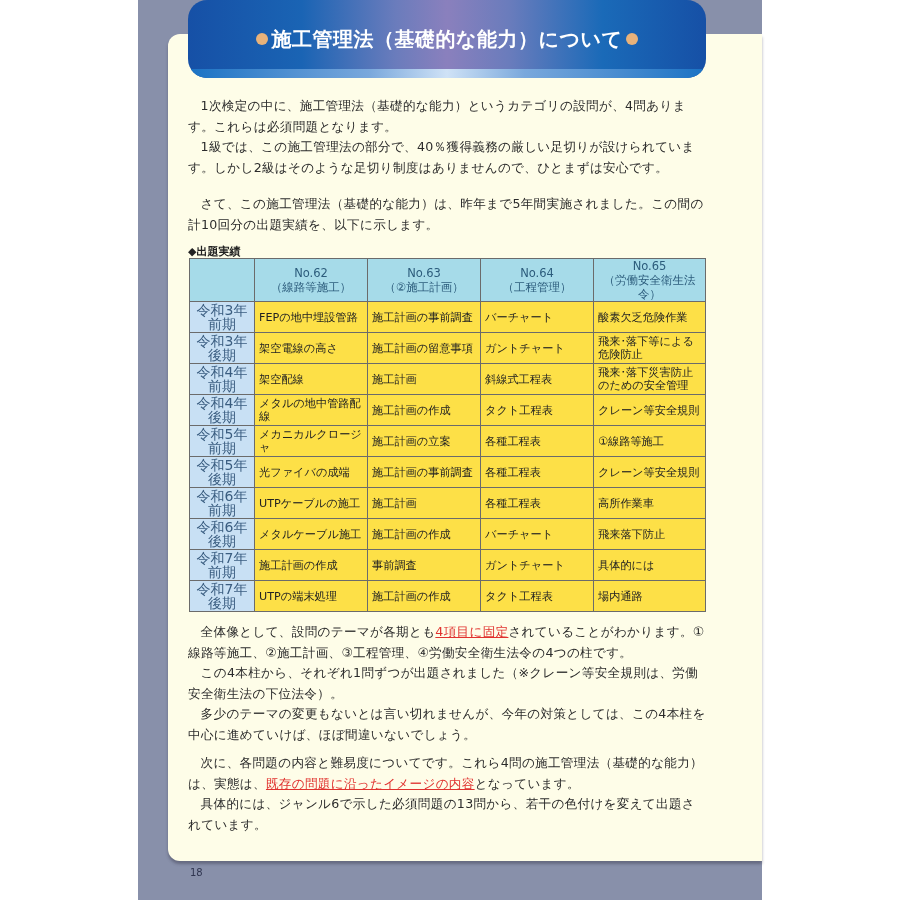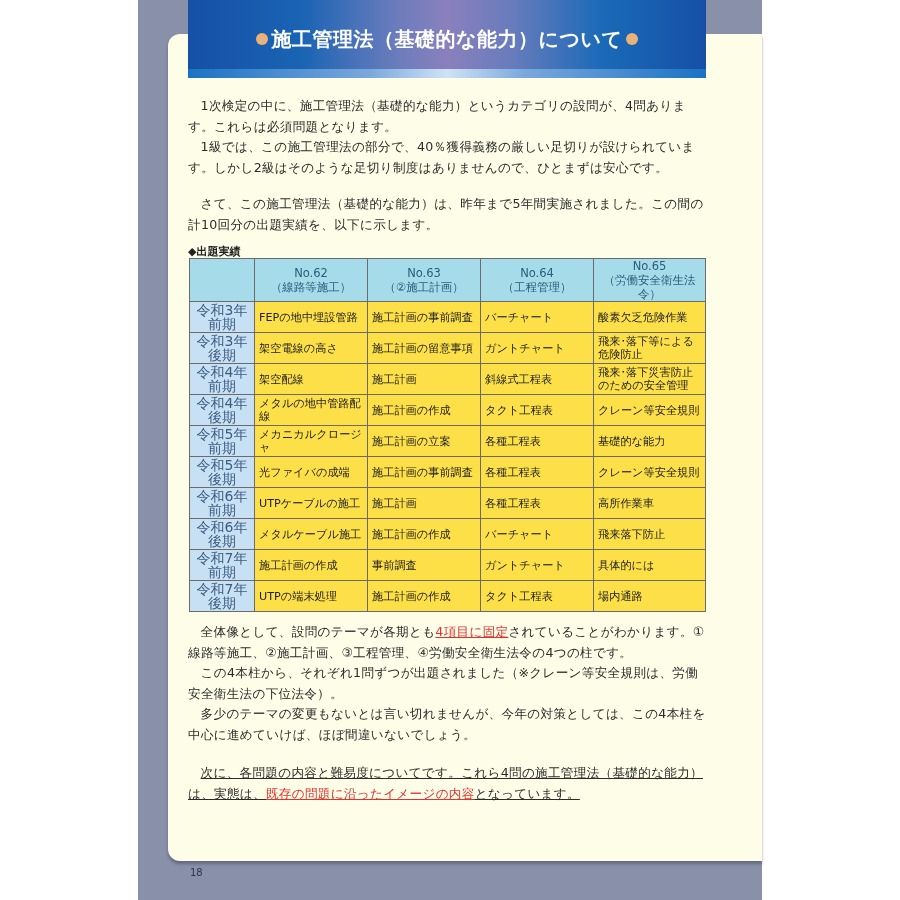--- a/index.html
+++ b/index.html
@@ -16,20 +16,21 @@
       position: absolute; left: 168px; top: 34px; width: 594px; height: 827px;
       background: #fefde8;
       border-top-left-radius: 12px;
       border-bottom-left-radius: 12px;
       box-shadow: 0 3px 3px rgba(60,60,80,0.45);
     }
     .banner {
       position: absolute; left: 188px; top: 0; width: 518px; height: 78px;
       background: linear-gradient(90deg, #1650a6 0%, #1a64b4 22%, #6a7cbc 40%, #8a80bd 50%, #6a7cbc 62%, #1a6ab8 80%, #1650a6 100%);
       overflow: hidden;
+      border-radius: 19px;
     }
     .banner-stripe {
       position: absolute; left: 0; bottom: 0; width: 100%; height: 9px;
       background: linear-gradient(90deg, #1a72c4 0%, #7aa8dc 35%, #cfe2f6 50%, #7aa8dc 65%, #1a72c4 100%);
     }
     .banner-title {
       position: absolute; left: 0; right: 0; top: 26px; text-align: center;
       color: #ffffff; font-size: 20px; font-weight: bold; letter-spacing: 0.5px;
       white-space: nowrap;
     }
@@ -156,21 +157,21 @@
       <td class="cell">クレーン等安全規則</td>
     </tr>
     <tr>
       <td class="period">
           <div>令和5年</div>
           <div>前期</div>
         </td>
       <td class="cell">メカニカルクロージャ</td>
       <td class="cell">施工計画の立案</td>
       <td class="cell">各種工程表</td>
-      <td class="cell">基礎的な能力</td>
+      <td class="cell">①線路等施工</td>
     </tr>
     <tr>
       <td class="period">
           <div>令和5年</div>
           <div>後期</div>
         </td>
       <td class="cell">光ファイバの成端</td>
       <td class="cell">施工計画の事前調査</td>
       <td class="cell">各種工程表</td>
       <td class="cell">クレーン等安全規則</td>
@@ -215,16 +216,17 @@
       <td class="cell">タクト工程表</td>
       <td class="cell">場内通路</td>
     </tr>
   </tbody>
 </table>
 
 <div class="text-block" style="top:622px;">
   <p><span>全体像として、設問のテーマが各期とも</span><span class="hl">4項目に固定</span><span>されていることがわかります。①線路等施工、②施工計画、③工程管理、④労働安全衛生法令の4つの柱です。</span></p>
   <p>この4本柱から、それぞれ1問ずつが出題されました（※クレーン等安全規則は、労働安全衛生法の下位法令）。</p>
   <p>多少のテーマの変更もないとは言い切れませんが、今年の対策としては、この4本柱を中心に進めていけば、ほぼ間違いないでしょう。</p>
-  <p style="margin-top:18px;text-decoration:underline;"><span>次に、各問題の内容と難易度についてです。これら4問の施工管理法（基礎的な能力）は、実態は、</span><span class="hl">既存の問題に沿ったイメージの内容</span><span>となっています。</span></p>
+  <p style="margin-top:8px;"><span>次に、各問題の内容と難易度についてです。これら4問の施工管理法（基礎的な能力）は、実態は、</span><span class="hl">既存の問題に沿ったイメージの内容</span><span>となっています。</span></p>
+  <p>具体的には、ジャンル6で示した必須問題の13問から、若干の色付けを変えて出題されています。</p>
 </div>
 
 <div class="page-number">18</div>
 
 </body></html>

